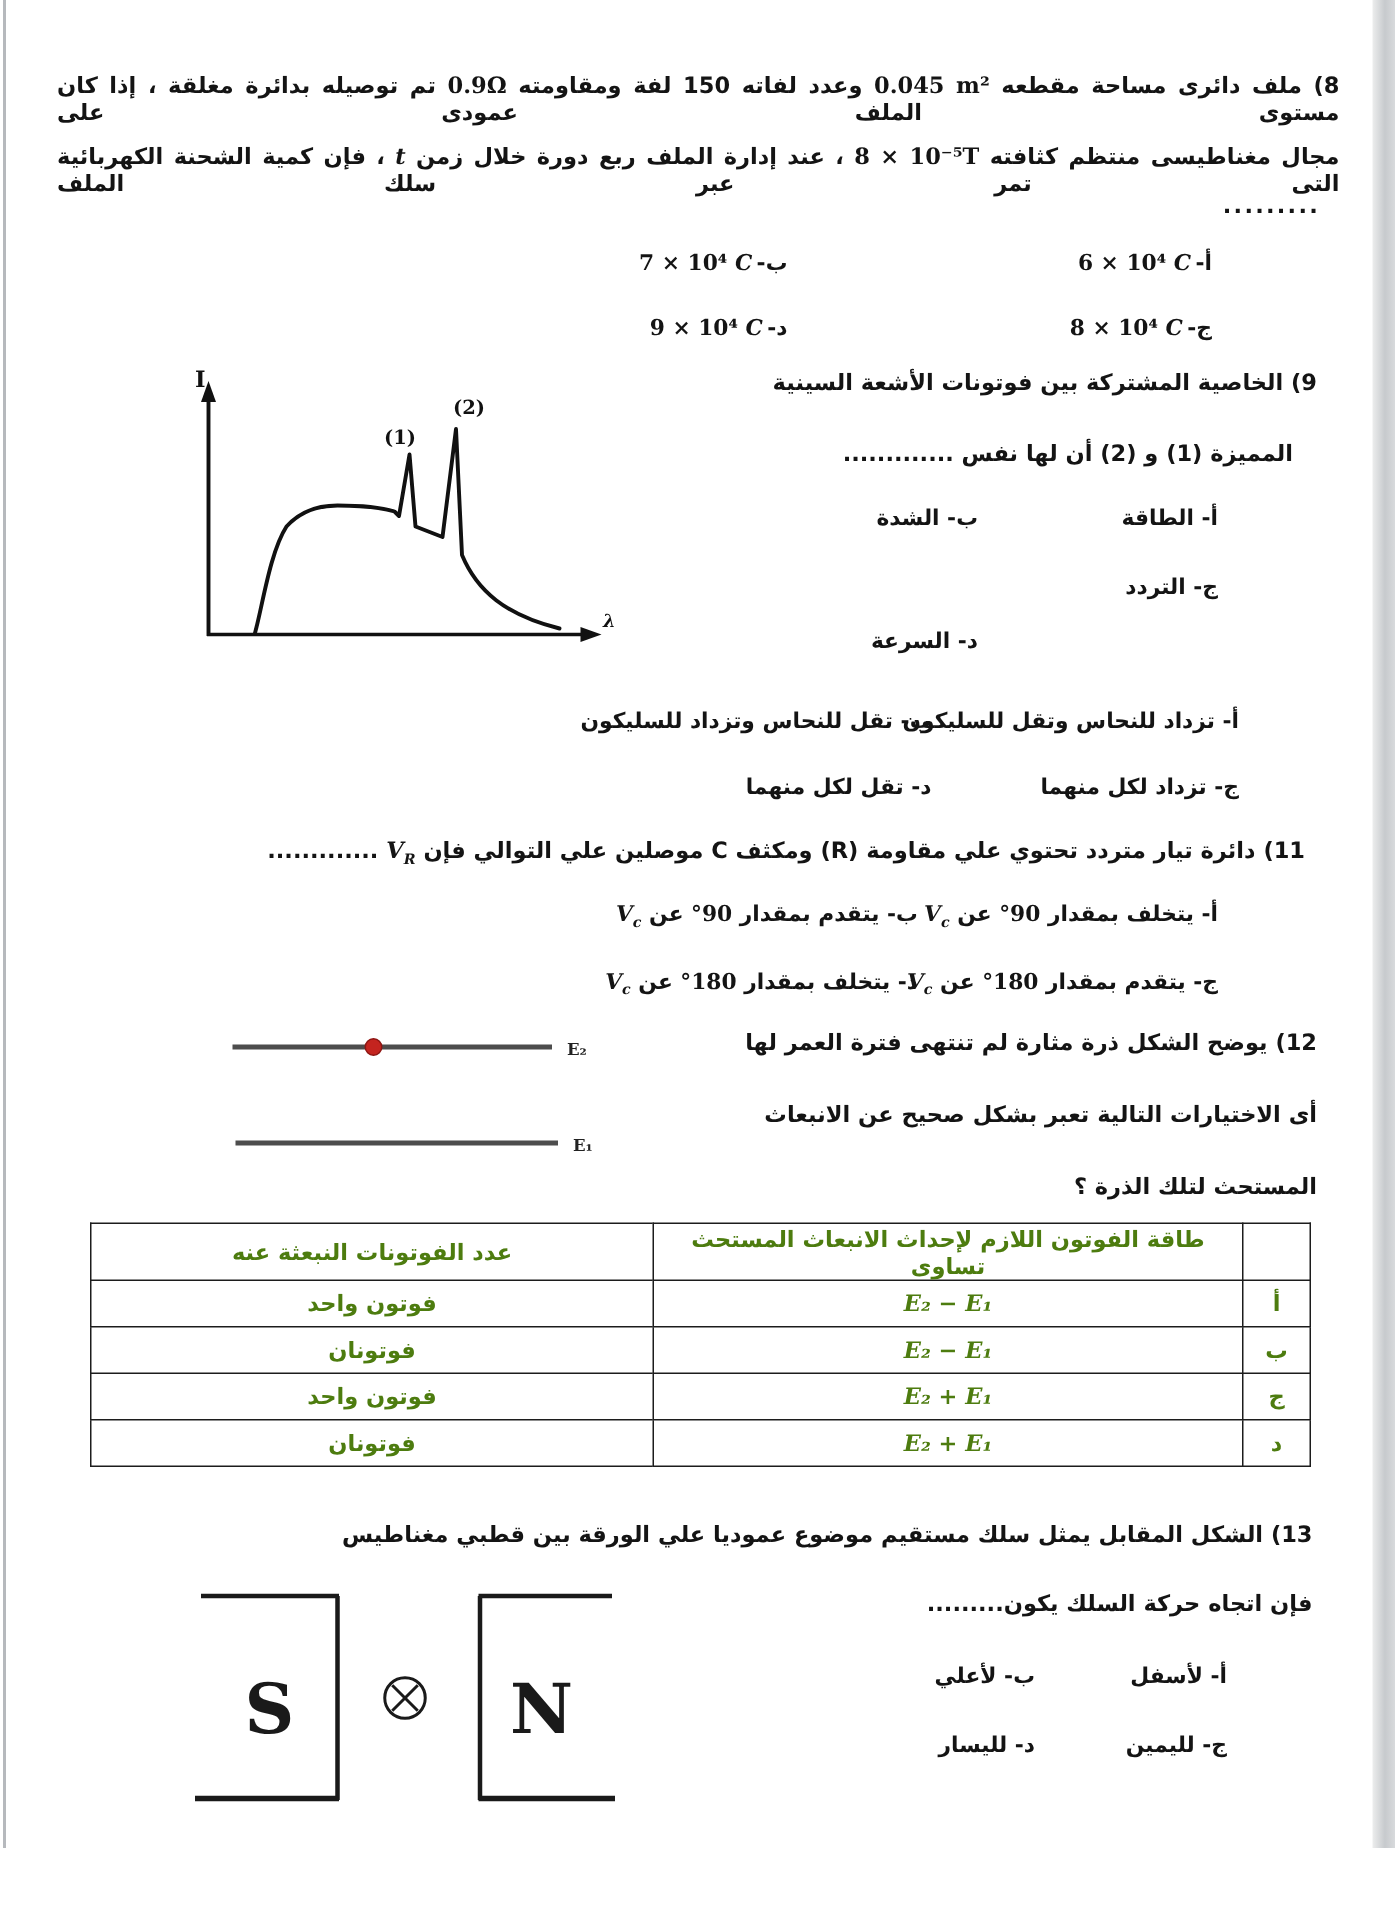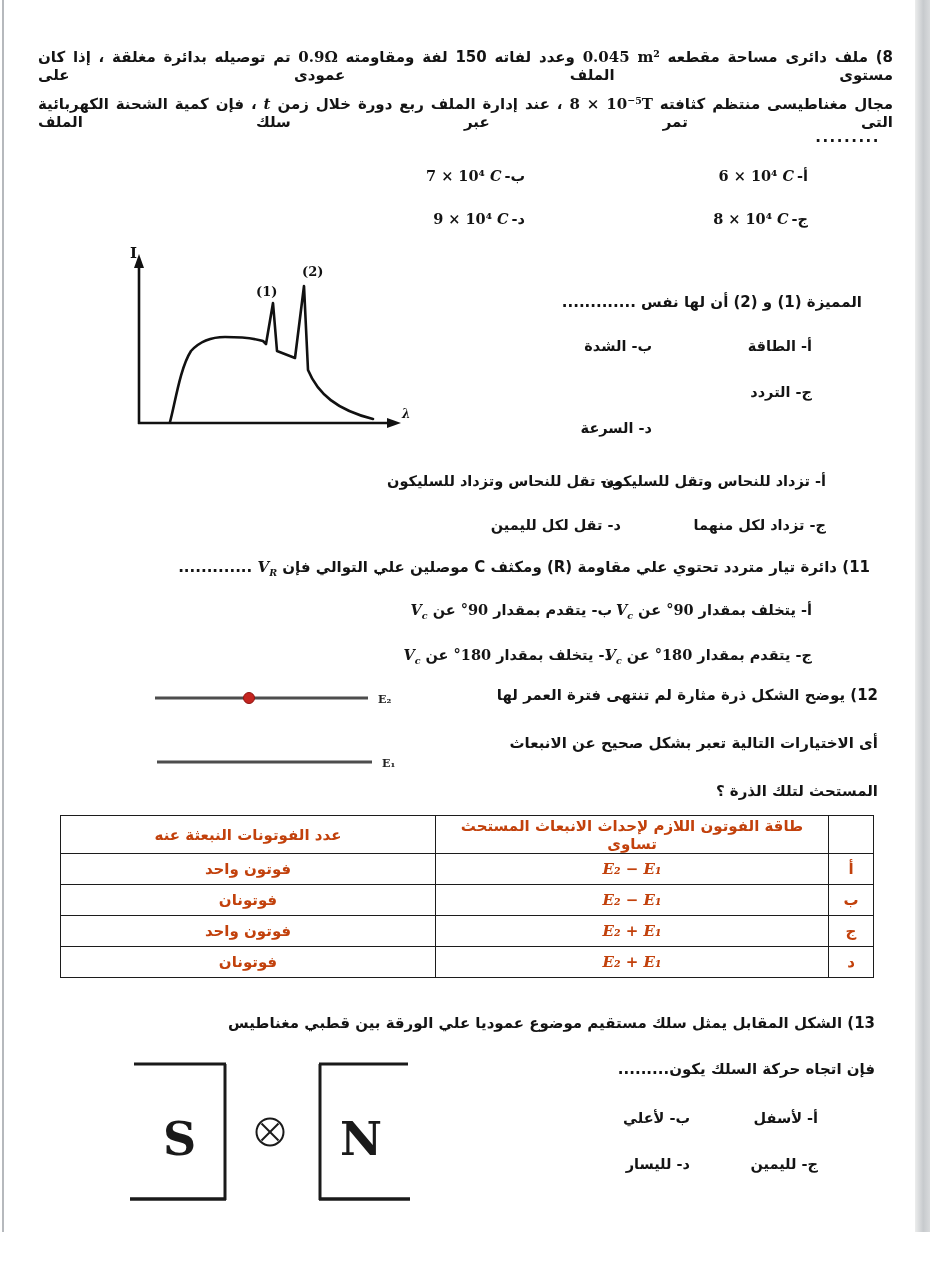--- a/index.html
+++ b/index.html
@@ -16,21 +16,21 @@
   .vsym{font-family:"DejaVu Serif",serif;font-weight:600;direction:ltr;unicode-bidi:embed;font-style:italic;}
   .vsym sub{font-size:9.5px;font-style:italic;}
   .dotsline{letter-spacing:1.5px;font-size:15px;}
   
   .edge-right{position:absolute;top:0;right:0;width:15px;height:1280px;
               background:linear-gradient(to right,#eceded,#c7cacd 55%,#d8dadc);}
   .edge-left{position:absolute;top:0;left:2px;width:2px;height:1280px;background:#b6b9bd;}
   
   table.anstable{border-collapse:collapse;width:813px;table-layout:fixed;}
   table.anstable td,table.anstable th{border:1.7px solid #1c1c1c;padding:0;vertical-align:middle;
-      text-align:center;height:30px;font-size:15px;font-weight:700;color:#c2410c;}
+      text-align:center;height:30px;font-size:15px;font-weight:700;color:#4d7c0f;}
   table.anstable th{height:37px;}
   .col-letter{width:45px;}
   .col-energy{width:393px;}
   .col-count{width:375px;}
   td.energy{font-family:"DejaVu Serif",serif;font-style:italic;font-weight:600;font-size:16px;direction:ltr;}
   svg text{font-family:"DejaVu Serif",serif;}
 </style>
 </head>
 <body>
 
@@ -52,20 +52,21 @@
   <div class="abs rtl opt" style="top:167px;right:405px;">
     <span>ب-</span> <span class="math"><span>7 × 10⁴</span> <span class="mvar">C</span></span>
   </div>
   <div class="abs rtl opt" style="top:210px;right:122px;">
     <span>ج-</span> <span class="math"><span>8 × 10⁴</span> <span class="mvar">C</span></span>
   </div>
   <div class="abs rtl opt" style="top:210px;right:405px;">
     <span>د-</span> <span class="math"><span>9 × 10⁴</span> <span class="mvar">C</span></span>
   </div>
 
+  <div class="abs rtl stem nowrap" style="top:246px;right:52px;">9) الخاصية المشتركة بين فوتونات الأشعة السينية</div>
   <div class="abs rtl stem nowrap" style="top:293px;right:68px;">المميزة (1) و (2) أن لها نفس .............</div>
   <div class="abs rtl opt" style="top:338px;right:118px;">أ- الطاقة</div>
   <div class="abs rtl opt" style="top:338px;right:278px;">ب- الشدة</div>
   <div class="abs rtl opt" style="top:384px;right:118px;">ج- التردد</div>
   <div class="abs rtl opt" style="top:384px;right:278px;margin-top:36px;">د- السرعة</div>
 
   <svg class="abs" style="left:125px;top:246px;" width="292" height="186" viewBox="0 0 292 186">
 
     <line x1="14" y1="20" x2="14" y2="178" stroke="#111" stroke-width="2.6"></line>
     <path d="M14 8 L9 22 L19 22 Z" fill="#111"></path>
@@ -83,21 +84,21 @@
              L 170 112
              L 179 40 L 183 124
              C 193 148, 212 164, 248 173" fill="none" stroke="#111" stroke-width="2.6" stroke-linejoin="round" stroke-linecap="round"></path>
     <text x="131" y="50" font-size="13" font-weight="bold" font-family="DejaVu Sans" fill="#111">(1)</text>
     <text x="177" y="30" font-size="13" font-weight="bold" font-family="DejaVu Sans" fill="#111">(2)</text>
   </svg>
 
   <div class="abs rtl opt" style="top:473px;right:104px;">أ- تزداد للنحاس وتقل للسليكون</div>
   <div class="abs rtl opt" style="top:473px;right:309px;">ب- تقل للنحاس وتزداد للسليكون</div>
   <div class="abs rtl opt" style="top:517px;right:104px;">ج- تزداد لكل منهما</div>
-  <div class="abs rtl opt" style="top:517px;right:309px;">د- تقل لكل لليمين</div>
+  <div class="abs rtl opt" style="top:517px;right:309px;">د- تقل لكل منهما</div>
 
   <div class="abs rtl stem nowrap" style="top:558px;right:60px;">
     <span>11) دائرة تيار متردد تحتوي علي مقاومة (R) ومكثف C موصلين علي التوالي فإن </span><span class="vsym"><span>V</span><sub>R</sub></span><span> .............</span>
   </div>
   <div class="abs rtl opt" style="top:601px;right:118px;">
     <span>أ- يتخلف بمقدار </span><span class="math">°90</span><span> عن </span><span class="vsym"><span>V</span><sub>c</sub></span>
   </div>
   <div class="abs rtl opt" style="top:601px;right:318px;margin-left:48px;">
     <span>ب- يتقدم بمقدار </span><span class="math">°90</span><span> عن </span><span class="vsym"><span>V</span><sub>c</sub></span>
   </div>

